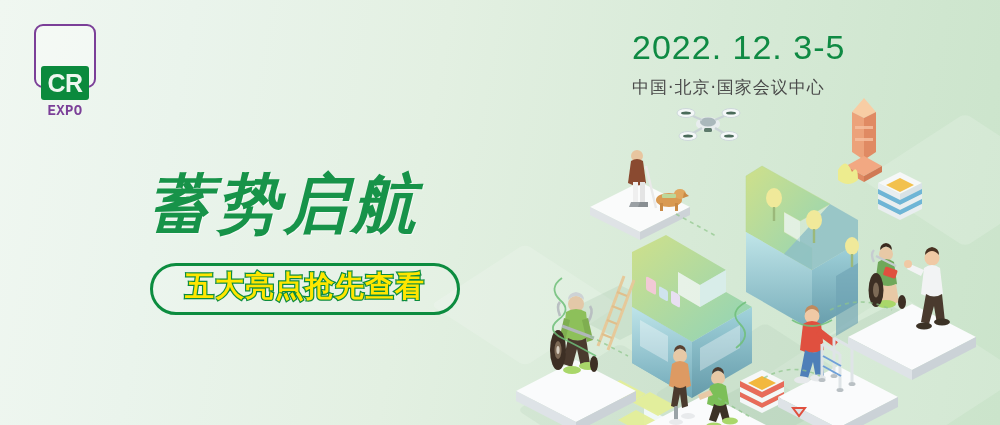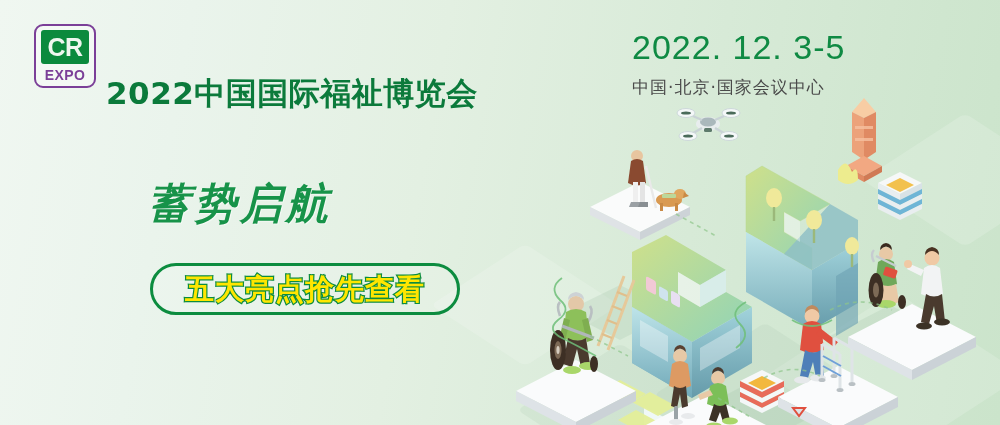--- a/index.html
+++ b/index.html
@@ -40,49 +40,51 @@
     width: 48px; height: 34px;
     background: #0b8a3d;
     border-radius: 3px;
     color: #eef7ef;
     font-weight: bold;
     font-size: 25px;
     line-height: 34px;
     text-align: center;
     letter-spacing: -0.5px;
     font-family: "Liberation Sans", sans-serif;
+    margin-top: 36px;
   }
   .logo-expo {
     margin-top: 2px;
     color: #7b3f98;
     font-weight: bold;
     font-size: 14px;
     letter-spacing: 0.4px;
     line-height: 18px;
+    font-family: Liberation Mono, monospace;
   }
 
   
   .title-block { position: absolute; left: 106px; top: 74px; }
   .title-line {
     color: #0b7a3b;
     font-weight: bold;
     font-size: 31px;
     line-height: 39px;
     letter-spacing: 0.5px;
     white-space: nowrap;
     font-family: "DejaVu Sans", "Liberation Sans", sans-serif;
   }
 
   
   .slogan {
     position: absolute; left: 148px; top: 168px;
     color: #179349;
     font-weight: bold;
     font-style: italic;
-    font-size: 42px;
+    font-size: 64px;
     line-height: 72px;
     letter-spacing: 4px;
     white-space: nowrap;
     font-family: "DejaVu Sans", "Liberation Sans", sans-serif;
     text-shadow: 1px 1px 0 rgba(255,255,255,0.5);
   }
 
   
   .cta {
     position: absolute; left: 150px; top: 263px;
@@ -93,21 +95,21 @@
     display: flex; align-items: center; justify-content: center;
     background: rgba(255,255,255,0.12);
   }
   .cta-text {
     font-weight: bold;
     font-size: 29px;
     line-height: 34px;
     letter-spacing: 1px;
     color: #ffe600;
     white-space: nowrap;
-    font-family: Liberation Serif, serif;
+    font-family: Liberation Mono, monospace;
     -webkit-text-stroke: 2.4px #0c8c3f;
     paint-order: stroke fill;
   }
 
   
   .date-block { position: absolute; left: 632px; top: 26px; text-align: left; }
   .date-main {
     color: #0f8a43;
     font-size: 34px;
     line-height: 42px;
@@ -141,21 +143,20 @@
     <div class="dmd" style="left:905px; top:120px; width:120px; height:120px;"></div>
     <div class="dmd" style="left:470px; top:250px; width:110px; height:110px;"></div>
   </div>
 
   <div class="logo">
     <div class="logo-cr">CR</div>
     <div class="logo-expo">EXPO</div>
   </div>
 
   <div class="title-block">
-    <div class="title-line">2022中国国际福祉博览会</div>
   </div>
 
   <div class="slogan">蓄势启航</div>
 
   <div class="cta">
     <span class="cta-text">五大亮点抢先查看</span>
   </div>
 
   <div class="date-block">
     <div class="date-main">2022. 12. 3-5</div>

